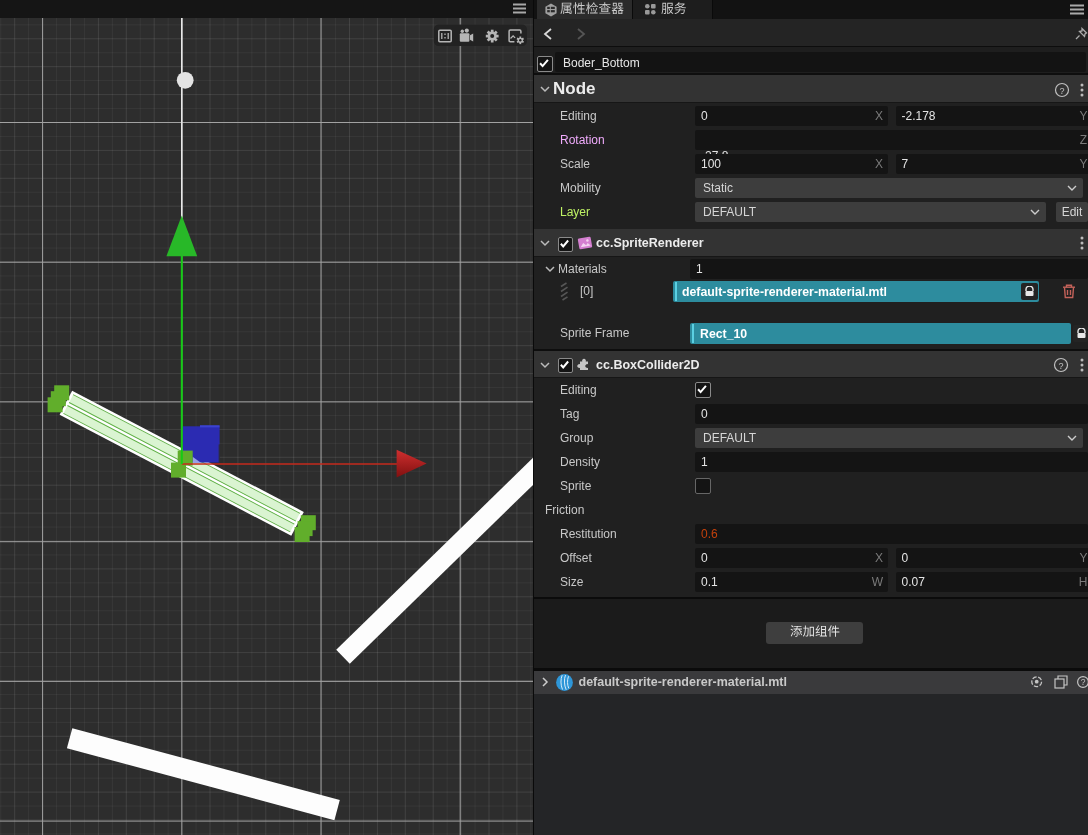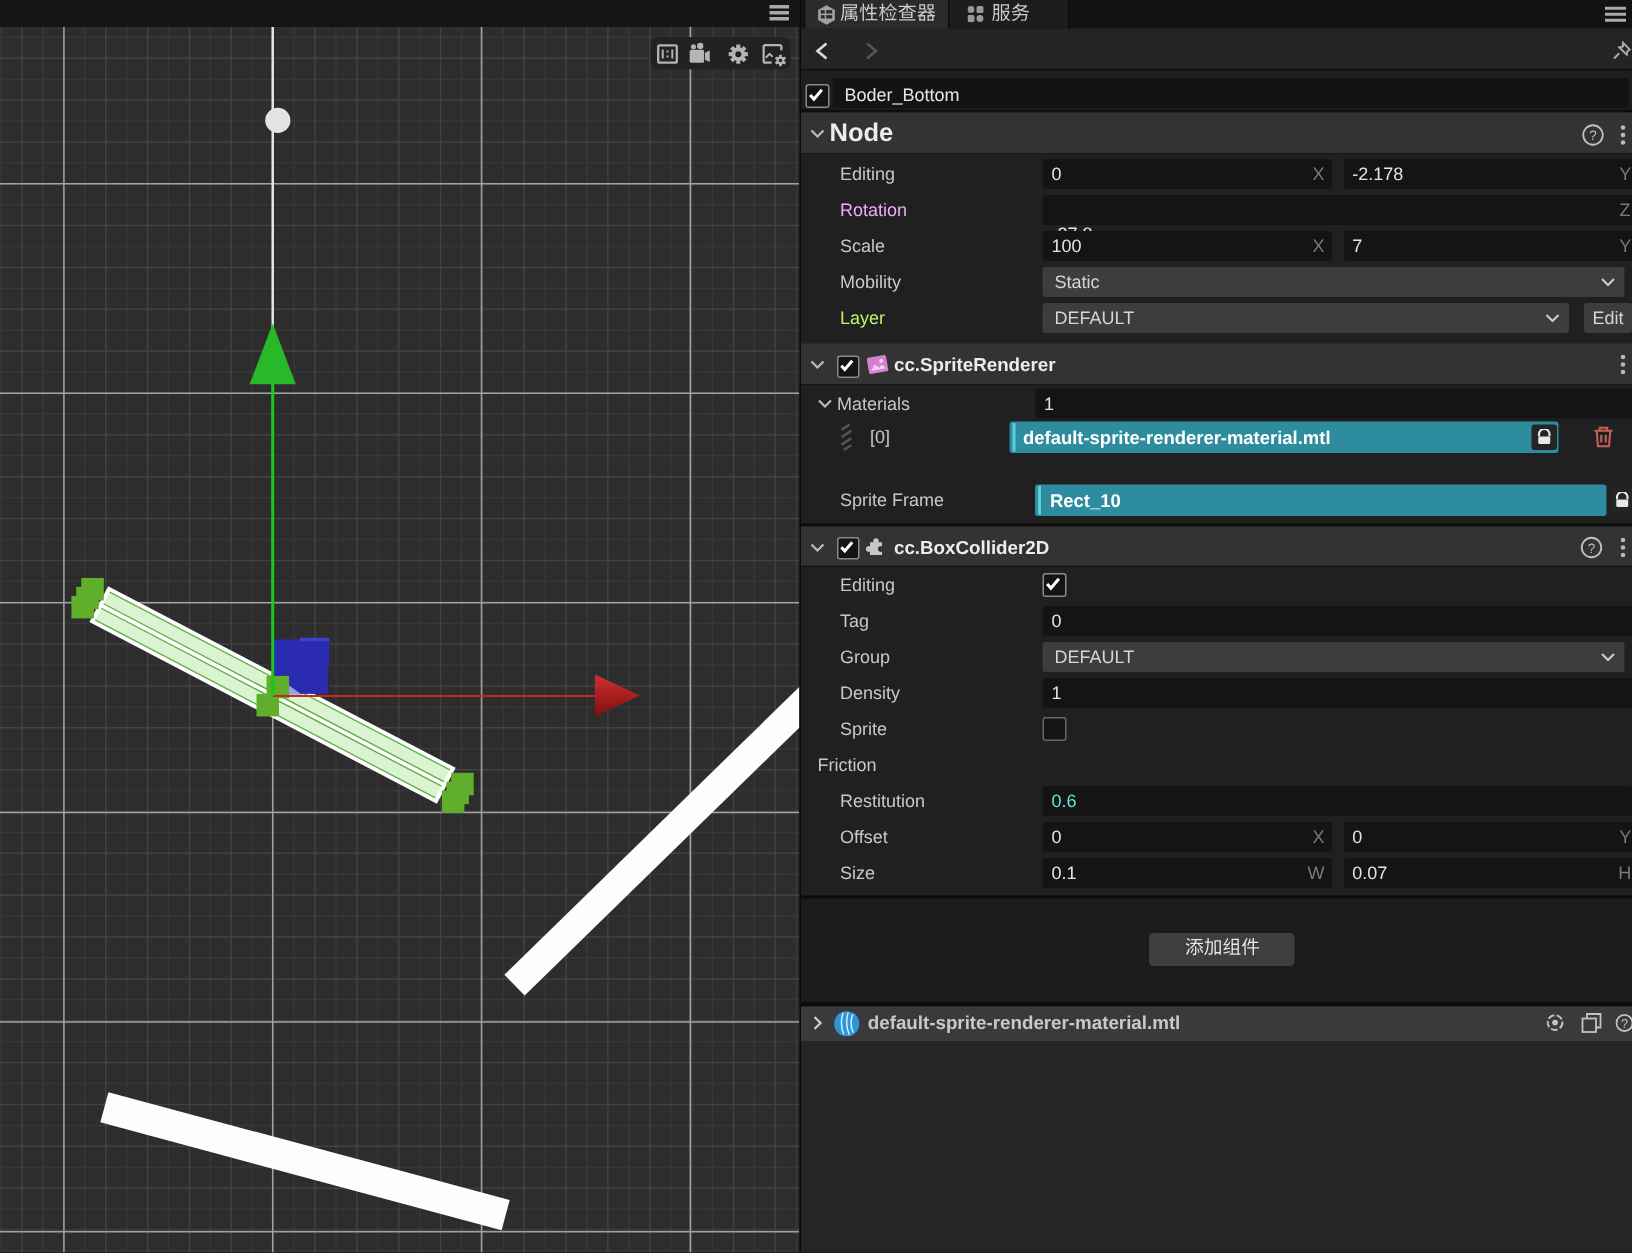--- a/index.html
+++ b/index.html
@@ -309,21 +309,21 @@
 <div style="position:absolute;left:695px;top:428px;width:388px;height:20px;background:#3d3d3d;border-radius:2px;font-size:12px;color:#d6d6d6;">
       <span style="position:absolute;left:8px;top:0;line-height:20px">DEFAULT</span>
       <svg style="position:absolute;right:6px;top:7.0px" width="10" height="6">
         <path d="M1 1l4 4 4-4" stroke="#ccc" stroke-width="1.4" fill="none"></path>
       </svg>
     </div>
 <div style="position:absolute;left:695px;top:452px;width:393px;height:20px;background:#141414;border-radius:2px;font-size:12px;color:#e4e4e4;">
       <span style="position:absolute;left:6px;top:0;line-height:20px">1</span>
     </div>
 <div style="position:absolute;left:695px;top:478px;width:14px;height:14px;background:#141414;border:1px solid #666;border-radius:2px;"></div>
-<div style="position:absolute;left:695px;top:524px;width:393px;height:20px;background:#141414;border-radius:2px;font-size:12px;color:#5eead4;text-align:center;">
+<div style="position:absolute;left:695px;top:524px;width:393px;height:20px;background:#141414;border-radius:2px;font-size:12px;color:#c2410c;text-align:center;">
       <span style="position:absolute;left:6px;top:0;line-height:20px">0.6</span>
     </div>
 <div style="position:absolute;left:695px;top:548px;width:193px;height:20px;background:#141414;border-radius:2px;font-size:12px;color:#e4e4e4;">
       <span style="position:absolute;left:6px;top:0;line-height:20px">0</span>
       <span style="position:absolute;right:5px;top:0;line-height:20px;color:#7a7a7a">X</span>
     </div>
 <div style="position:absolute;left:895.5px;top:548px;width:197px;height:20px;background:#141414;border-radius:2px;font-size:12px;color:#e4e4e4;">
       <span style="position:absolute;left:6px;top:0;line-height:20px">0</span>
       <span style="position:absolute;right:5px;top:0;line-height:20px;color:#7a7a7a">Y</span>
     </div>

